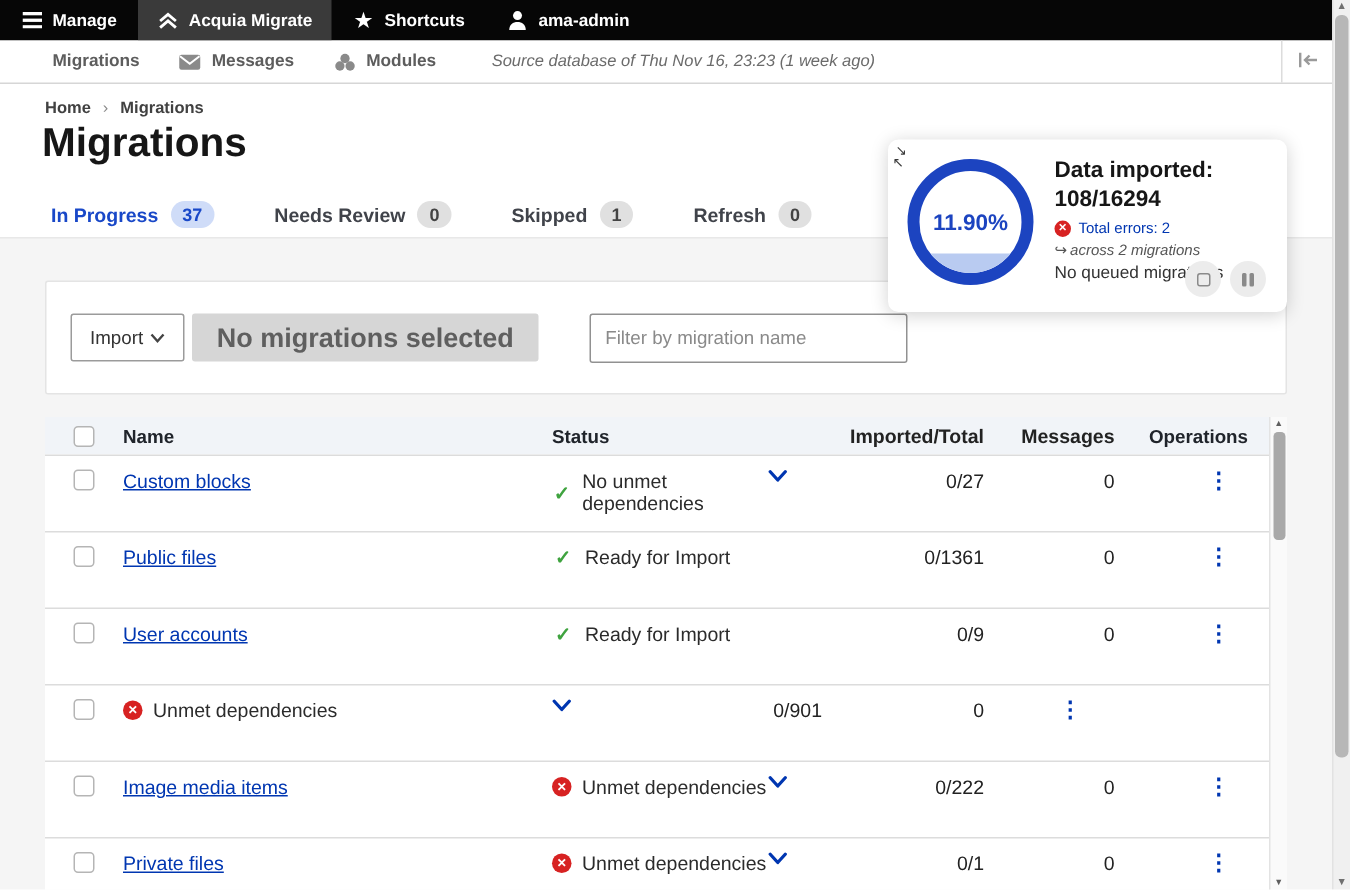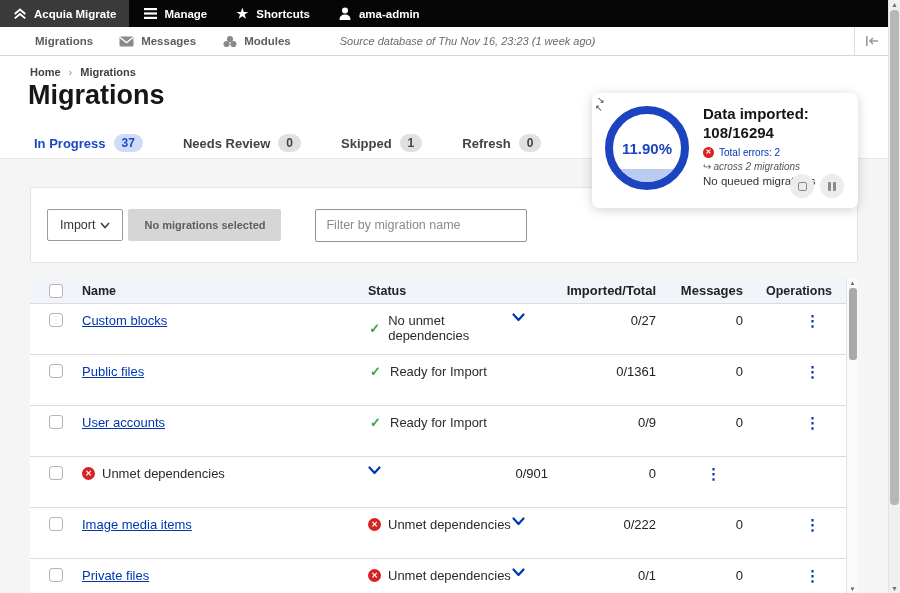--- a/index.html
+++ b/index.html
@@ -12,21 +12,21 @@
   .topbar-item.brand { background:#3a3a3a; padding:0 13px; }
   .tb-ico { display:inline-flex; align-items:center; justify-content:center; width:14px; height:14px; }
   .star-glyph { color:#fff; font-size:13px; line-height:1; }
 
   
   .toolbar { position:absolute; left:0; top:27px; width:888px; height:29px; background:#fff; border-bottom:1px solid #d6d6d6; display:flex; align-items:center; }
   .toolbar-item { display:flex; align-items:center; gap:7px; padding:0 13px; color:#5d5d5d; font-size:11.5px; font-weight:bold; height:100%; cursor:pointer; }
   .tool-ico { display:inline-flex; width:15px; height:15px; align-items:center; justify-content:center; }
   .grid-ico { display:grid; grid-template-columns:6px 6px; grid-template-rows:6px 6px; gap:2px; }
   .grid-ico i { background:#8a8a8a; border-radius:1px; }
-  .source-note { font-size:11px; font-style:italic; color:#6b6b6b; margin-left:36px; }
+  .source-note { font-size:11px; font-style:italic; color:#6b6b6b; margin-left:24px; }
   .toolbar-collapse { position:absolute; right:0; top:0; height:100%; width:34px; border-left:1px solid #dcdcdc; display:flex; align-items:center; justify-content:center; cursor:pointer; }
 
   
   .page-scrollbar { position:absolute; right:0; top:0; width:12px; height:593px; background:#f0f0f0; border-left:1px solid #e2e2e2; }
   .page-scrollbar .arrow { position:absolute; left:0; width:100%; text-align:center; font-size:7px; color:#707070; }
   .page-scrollbar .thumb { position:absolute; left:1px; top:10px; width:9px; height:495px; background:#b7b7b7; border-radius:4px; }
 
   
   .content { position:absolute; left:0; top:56px; width:888px; height:537px; background:#fff; }
   .breadcrumb { position:absolute; left:30px; top:10px; font-size:11px; font-weight:bold; color:#414141; display:flex; gap:8px; align-items:center; }
@@ -41,21 +41,21 @@
   .tab.active { color:#1948c8; }
   .tab.active .tab-badge { background:#cfdcf8; color:#1948c8; }
   .tab.active::after { content:""; position:absolute; left:-4px; right:-4px; bottom:-8px; height:3px; background:#1948c8; }
 
   
   .band { position:absolute; left:0; top:102px; width:888px; height:435px; background:#f5f5f5; border-top:1px solid #e8e8e8; }
 
   
   .filter-card { position:absolute; left:30px; top:28px; width:828px; height:76px; background:#fff; border:1px solid #e4e4e4; border-radius:2px; display:flex; align-items:center; }
   .import-btn { margin-left:16px; height:32px; padding:0 12px; background:#fff; border:1px solid #9b9b9b; border-radius:2px; font-family:inherit; font-size:12.5px; color:#333; display:flex; align-items:center; gap:5px; cursor:pointer; }
-  .sel-btn { margin-left:5px; height:32px; padding:0 16px; background:#d6d6d6; border:none; border-radius:2px; font-family:inherit; font-size:11px; font-weight:bold; color:#5f5f5f; cursor:not-allowed; }
+  .sel-btn { margin-left:5px; height:32px; padding:0 16px; background:#d6d6d6; border:none; border-radius:2px; font-family:inherit; font-size:18px; font-weight:bold; color:#5f5f5f; cursor:not-allowed; }
   .filter-input { margin-left:34px; width:212px; height:33px; border:1px solid #919191; border-radius:2px; padding:0 10px; font-family:inherit; font-size:12.5px; color:#333; }
   .filter-input::placeholder { color:#8a8a8a; }
 
   
   .table-wrap { position:absolute; left:30px; top:119px; width:828px; height:316px; background:#fff; }
   .tgrid { display:grid; grid-template-columns:52px 286px 144px 40px 108px 87px 99px; }
   .thead { background:#f1f4f8; height:25px; align-items:center; font-size:12.5px; font-weight:bold; color:#20242b; }
   .trow { height:51px; border-top:1px solid #dcdcdc; align-items:start; padding-top:9px; background:#fff; }
   .thead.tgrid > div, .trow.tgrid > div { display:flex; align-items:center; }
   .c-check { justify-content:center; }
@@ -95,38 +95,38 @@
   .pc-buttons { position:absolute; right:14px; bottom:10px; display:flex; gap:6px; }
   .round-btn { width:24px; height:24px; border-radius:50%; border:none; background:#ececec; display:flex; align-items:center; justify-content:center; cursor:pointer; }
   .stop-glyph { width:9px; height:9px; border:1.6px solid #8a8a8a; border-radius:2px; }
   .pause-glyph { display:flex; gap:2px; }
   .pause-glyph i { width:2.6px; height:9px; background:#8a8a8a; border-radius:1px; }
 </style>
 </head>
 <body>
 
 <header class="topbar">
-  <div class="topbar-item brand">
-    <span class="tb-ico">
-      <svg width="14" height="14" viewBox="0 0 16 16">
-          <path d="M2 8 L8 3 L14 8" fill="none" stroke="#fff" stroke-width="2.2"></path>
-          <path d="M2 13 L8 8 L14 13" fill="none" stroke="#fff" stroke-width="2.2"></path>
-        </svg>
-    </span>
-    <span>Acquia Migrate</span>
-  </div>
   <div class="topbar-item">
     <span class="tb-ico">
       <svg width="13" height="11" viewBox="0 0 13 11">
           <rect y="0" width="13" height="2.2" fill="#fff"></rect>
           <rect y="4.4" width="13" height="2.2" fill="#fff"></rect>
           <rect y="8.8" width="13" height="2.2" fill="#fff"></rect>
         </svg>
     </span>
     <span>Manage</span>
+  </div>
+  <div class="topbar-item brand">
+    <span class="tb-ico">
+      <svg width="14" height="14" viewBox="0 0 16 16">
+          <path d="M2 8 L8 3 L14 8" fill="none" stroke="#fff" stroke-width="2.2"></path>
+          <path d="M2 13 L8 8 L14 13" fill="none" stroke="#fff" stroke-width="2.2"></path>
+        </svg>
+    </span>
+    <span>Acquia Migrate</span>
   </div>
   <div class="topbar-item">
     <span class="tb-ico star-glyph">★</span>
     <span>Shortcuts</span>
   </div>
   <div class="topbar-item">
     <span class="tb-ico">
       <svg width="12" height="13" viewBox="0 0 12 13">
           <circle cx="6" cy="3.4" r="3" fill="#fff"></circle>
           <path d="M0.5 13 C0.5 9.2 3 7.6 6 7.6 C9 7.6 11.5 9.2 11.5 13 Z" fill="#fff"></path>

